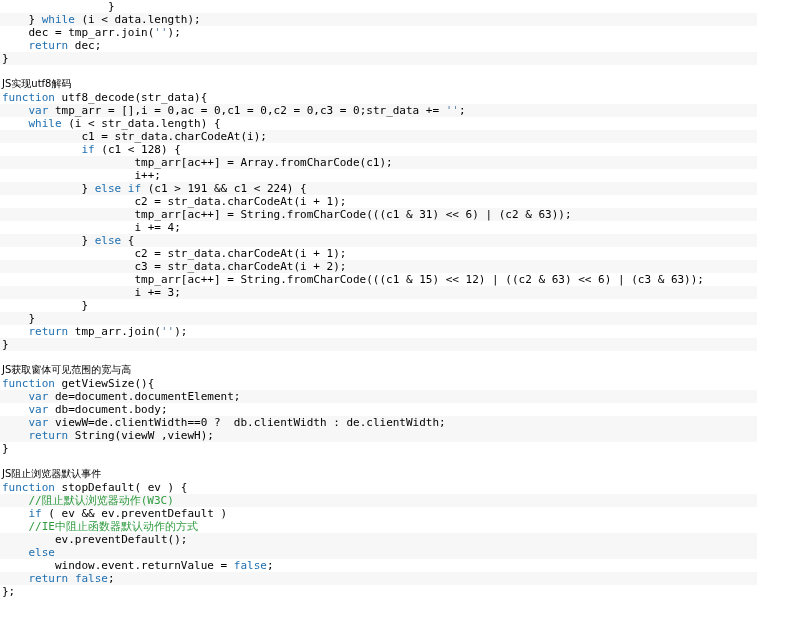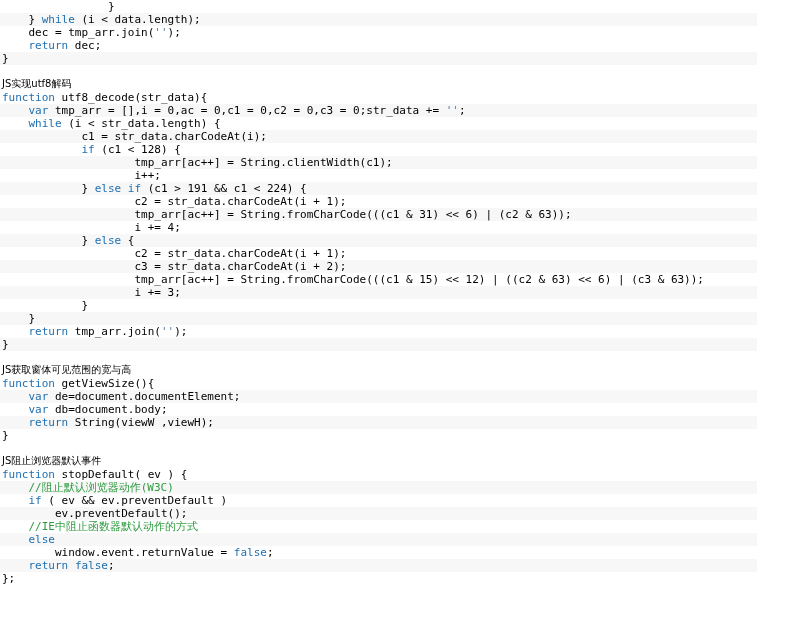--- a/index.html
+++ b/index.html
@@ -75,21 +75,21 @@
         <div class="codeline alt"><span class="pln">}</span></div>
       </div>
       <div class="gap"></div>
       <div class="heading">JS实现utf8解码</div>
       <div class="codeblock">
         <div class="codeline"><span class="kw">function</span><span class="pln"> utf8_decode(str_data){</span></div>
         <div class="codeline alt"><span class="pln">    </span><span class="kw">var</span><span class="pln"> tmp_arr = [],i = 0,ac = 0,c1 = 0,c2 = 0,c3 = 0;str_data += </span><span class="str">''</span><span class="pln">;</span></div>
         <div class="codeline"><span class="pln">    </span><span class="kw">while</span><span class="pln"> (i &lt; str_data.length) {</span></div>
         <div class="codeline alt"><span class="pln">            c1 = str_data.charCodeAt(i);</span></div>
         <div class="codeline"><span class="pln">            </span><span class="kw">if</span><span class="pln"> (c1 &lt; 128) {</span></div>
-        <div class="codeline alt"><span class="pln">                    tmp_arr[ac++] = String.clientWidth(c1);</span></div>
+        <div class="codeline alt"><span class="pln">                    tmp_arr[ac++] = Array.fromCharCode(c1);</span></div>
         <div class="codeline"><span class="pln">                    i++;</span></div>
         <div class="codeline alt"><span class="pln">            } </span><span class="kw">else</span><span class="pln"> </span><span class="kw">if</span><span class="pln"> (c1 &gt; 191 &amp;&amp; c1 &lt; 224) {</span></div>
         <div class="codeline"><span class="pln">                    c2 = str_data.charCodeAt(i + 1);</span></div>
         <div class="codeline alt"><span class="pln">                    tmp_arr[ac++] = String.fromCharCode(((c1 &amp; 31) &lt;&lt; 6) | (c2 &amp; 63));</span></div>
         <div class="codeline"><span class="pln">                    i += 4;</span></div>
         <div class="codeline alt"><span class="pln">            } </span><span class="kw">else</span><span class="pln"> {</span></div>
         <div class="codeline"><span class="pln">                    c2 = str_data.charCodeAt(i + 1);</span></div>
         <div class="codeline alt"><span class="pln">                    c3 = str_data.charCodeAt(i + 2);</span></div>
         <div class="codeline"><span class="pln">                    tmp_arr[ac++] = String.fromCharCode(((c1 &amp; 15) &lt;&lt; 12) | ((c2 &amp; 63) &lt;&lt; 6) | (c3 &amp; 63));</span></div>
         <div class="codeline alt"><span class="pln">                    i += 3;</span></div>
@@ -97,30 +97,31 @@
         <div class="codeline alt"><span class="pln">    }</span></div>
         <div class="codeline"><span class="pln">    </span><span class="kw">return</span><span class="pln"> tmp_arr.join(</span><span class="str">''</span><span class="pln">);</span></div>
         <div class="codeline alt"><span class="pln">}</span></div>
       </div>
       <div class="gap"></div>
       <div class="heading">JS获取窗体可见范围的宽与高</div>
       <div class="codeblock">
         <div class="codeline"><span class="kw">function</span><span class="pln"> getViewSize(){</span></div>
         <div class="codeline alt"><span class="pln">    </span><span class="kw">var</span><span class="pln"> de=document.documentElement;</span></div>
         <div class="codeline"><span class="pln">    </span><span class="kw">var</span><span class="pln"> db=document.body;</span></div>
+        <div class="codeline alt"><span class="pln">    </span><span class="kw">var</span><span class="pln"> viewW=de.clientWidth==0 ?  db.clientWidth : de.clientWidth;</span></div>
         <div class="codeline alt"><span class="pln">    </span><span class="kw">return</span><span class="pln"> String(viewW ,viewH);</span></div>
         <div class="codeline"><span class="pln">}</span></div>
       </div>
       <div class="gap"></div>
       <div class="heading">JS阻止浏览器默认事件</div>
       <div class="codeblock">
         <div class="codeline"><span class="kw">function</span><span class="pln"> stopDefault( ev ) {</span></div>
         <div class="codeline alt"><span class="pln">    </span><span class="cmt">//阻止默认浏览器动作(W3C)</span></div>
         <div class="codeline"><span class="pln">    </span><span class="kw">if</span><span class="pln"> ( ev &amp;&amp; ev.preventDefault )</span></div>
+        <div class="codeline"><span class="pln">    </span><span class="cmt">//IE中阻止函数器默认动作的方式</span></div>
         <div class="codeline alt"><span class="pln">        ev.preventDefault();</span></div>
-        <div class="codeline"><span class="pln">    </span><span class="cmt">//IE中阻止函数器默认动作的方式</span></div>
         <div class="codeline alt"><span class="pln">    </span><span class="kw">else</span></div>
         <div class="codeline"><span class="pln">        window.event.returnValue = </span><span class="kw">false</span><span class="pln">;</span></div>
         <div class="codeline alt"><span class="pln">    </span><span class="kw">return</span><span class="pln"> </span><span class="kw">false</span><span class="pln">;</span></div>
         <div class="codeline"><span class="pln">};</span></div>
       </div>
     </div>
 </div>
 
 </body></html>

